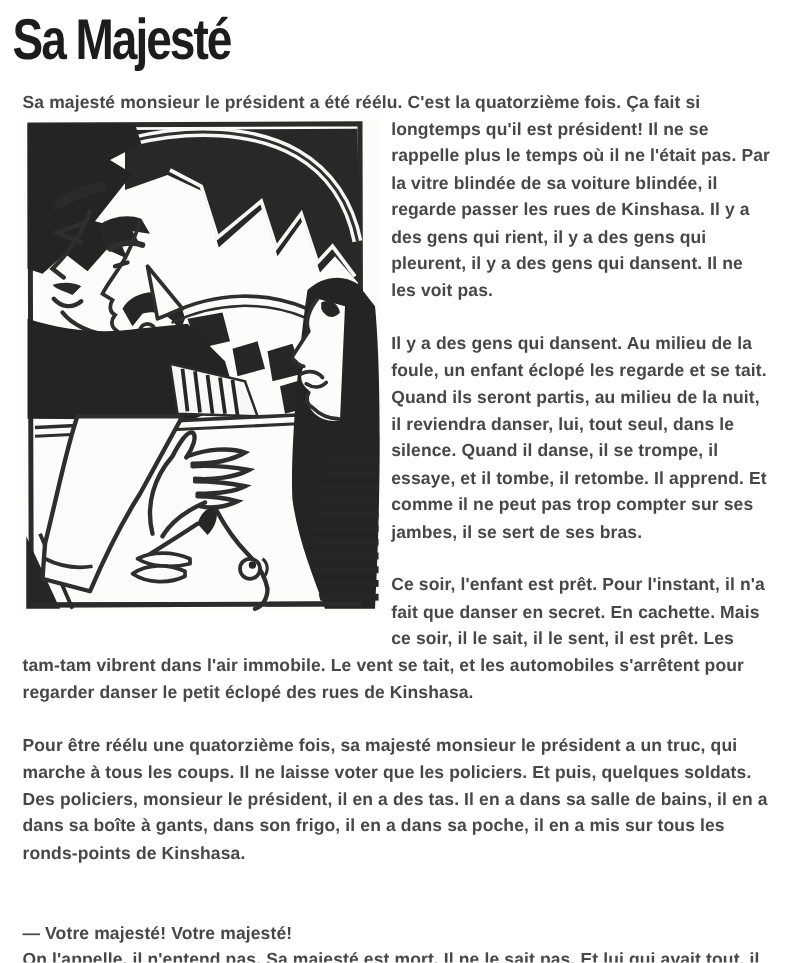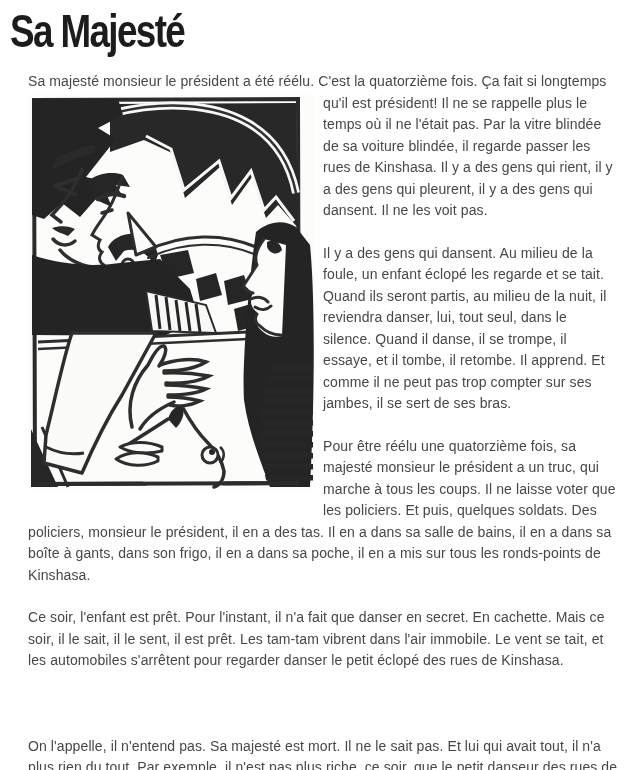--- a/index.html
+++ b/index.html
@@ -10,21 +10,21 @@
   }
   .page { padding: 6px 12px 0 10px; }
   .page-title {
     margin: 0 0 13px 0;
     font-size: 46px; font-weight: 700; letter-spacing: -2px;
     color: #1c1c1c; line-height: 50px; height: 52px;
     transform: scaleX(0.8); transform-origin: 0 50%;
     white-space: nowrap;
   }
   .article { font-size: 14px; line-height: 21.5px; color: #474747; letter-spacing: 0.1px; }
-  .article p { margin: 0 0 0 18px; }
+  .article p { margin: 0 0 0 8px; font-weight: bold; }
   .article p + p { margin-top: 21px; }
   .illu {
     float: left; width: 287px; height: 394px;
     margin: 2px 8px 14px 0;
     display: block;
   }
   .illu svg { display: block; }
 </style>
 </head>
 <body>
@@ -140,22 +140,22 @@
           <path d="M236,144 C229,153 226,162 229,170 L216,190 C215,194 219,197 225,198 M223,204 C229,201 236,202 240,207 M227,212 C233,216 239,215 243,211 M229,219 C226,224 228,229 232,231 C238,237 246,240 253,240" fill="none" stroke="#2e2e2e" stroke-width="3" stroke-linecap="round"></path>
           <path d="M239,147 C246,144 252,147 254,155 C249,161 242,159 239,152 Z" fill="#262626"></path>
 
           <path d="M7,389 L271,388" fill="none" stroke="#2b2b2b" stroke-width="4"></path>
         </svg>
       </span>
       <span>est président! Il ne se rappelle plus le temps où il ne l'était pas. Par la vitre blindée de sa voiture blindée, il regarde passer les rues de Kinshasa. Il y a des gens qui rient, il y a des gens qui pleurent, il y a des gens qui dansent. Il ne les voit pas.</span></p>
 
     <p>Il y a des gens qui dansent. Au milieu de la foule, un enfant éclopé les regarde et se tait. Quand ils seront partis, au milieu de la nuit, il reviendra danser, lui, tout seul, dans le silence. Quand il danse, il se trompe, il essaye, et il tombe, il retombe. Il apprend. Et comme il ne peut pas trop compter sur ses jambes, il se sert de ses bras.</p>
 
+    <p>Ce soir, l'enfant est prêt. Pour l'instant, il n'a fait que danser en secret. En cachette. Mais ce soir, il le sait, il le sent, il est prêt. Les tam-tam vibrent dans l'air immobile. Le vent se tait, et les automobiles s'arrêtent pour regarder danser le petit éclopé des rues de Kinshasa.</p>
+
     <p>Pour être réélu une quatorzième fois, sa majesté monsieur le président a un truc, qui marche à tous les coups. Il ne laisse voter que les policiers. Et puis, quelques soldats. Des policiers, monsieur le président, il en a des tas. Il en a dans sa salle de bains, il en a dans sa boîte à gants, dans son frigo, il en a dans sa poche, il en a mis sur tous les ronds-points de Kinshasa.</p>
 
-    <p>Ce soir, l'enfant est prêt. Pour l'instant, il n'a fait que danser en secret. En cachette. Mais ce soir, il le sait, il le sent, il est prêt. Les tam-tam vibrent dans l'air immobile. Le vent se tait, et les automobiles s'arrêtent pour regarder danser le petit éclopé des rues de Kinshasa.</p>
-
     <p><br>
-      <br>
+      <span>— Votre majesté! Votre majesté!</span><br>
       <span>On l'appelle, il n'entend pas. Sa majesté est mort. Il ne le sait pas. Et lui qui avait tout, il n'a plus rien du tout. Par exemple, il n'est pas plus riche, ce soir, que le petit danseur des rues de Kinshasa.</span></p>
 
   </div>
 </div>
 
 </body></html>

